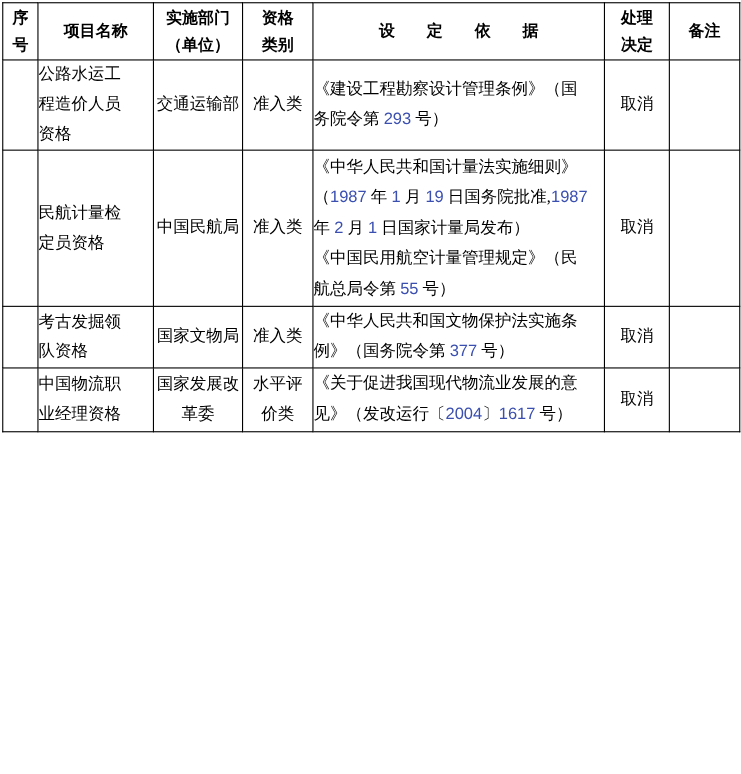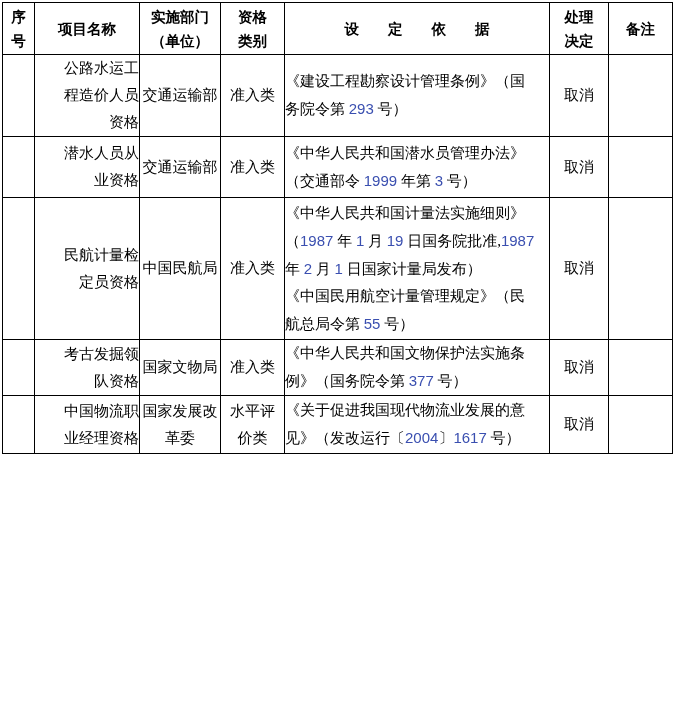--- a/index.html
+++ b/index.html
@@ -29,21 +29,21 @@
     padding: 0;
     font-weight: normal;
   }
   tr.hdr th {
     font-weight: bold;
     font-size: 14.5px;
     line-height: 24px;
     text-align: center;
   }
   td.c-serial   { text-align: center; }
-  td.c-name     { text-align: right; padding-left: 7px; padding-right: 14px; }
+  td.c-name     { text-align: left; padding-left: 7px; padding-right: 14px; }
   td.c-dept     { text-align: center; }
   td.c-cat      { text-align: center; margin-top: 12px; }
   td.c-basis    { text-align: left; padding-left: 8px; padding-right: 4px; margin-left: 13px; }
   td.c-decision { text-align: center; }
   td.c-remark   { text-align: center; }
   .num {
     color: var(--digit-color, #3a4fb0);
     font-family: Liberation Sans, sans-serif;
   }
 </style>
@@ -82,31 +82,20 @@
 程造价人员
 资格</td>
     <td class="c-dept">交通运输部</td>
     <td class="c-cat">准入类</td>
     <td class="c-basis">《建设工程勘察设计管理条例》（国
 务院令第 <span class="num">293</span> 号）</td>
     <td class="c-decision">取消</td>
     <td class="c-remark"></td>
   </tr>
 
-  <tr style="height:61px">
-    <td class="c-serial"></td>
-    <td class="c-name">潜水人员从
-业资格</td>
-    <td class="c-dept">交通运输部</td>
-    <td class="c-cat">准入类</td>
-    <td class="c-basis">《中华人民共和国潜水员管理办法》
-（交通部令 <span class="num">1999</span> 年第 <span class="num">3</span> 号）</td>
-    <td class="c-decision">取消</td>
-    <td class="c-remark"></td>
-  </tr>
 
 
   <tr style="height:142px">
     <td class="c-serial"></td>
     <td class="c-name">民航计量检
 定员资格</td>
     <td class="c-dept">中国民航局</td>
     <td class="c-cat">准入类</td>
     <td class="c-basis">《中华人民共和国计量法实施细则》
 （<span class="num">1987</span> 年 <span class="num">1</span> 月 <span class="num">19</span> 日国务院批准,<span class="num">1987</span>

